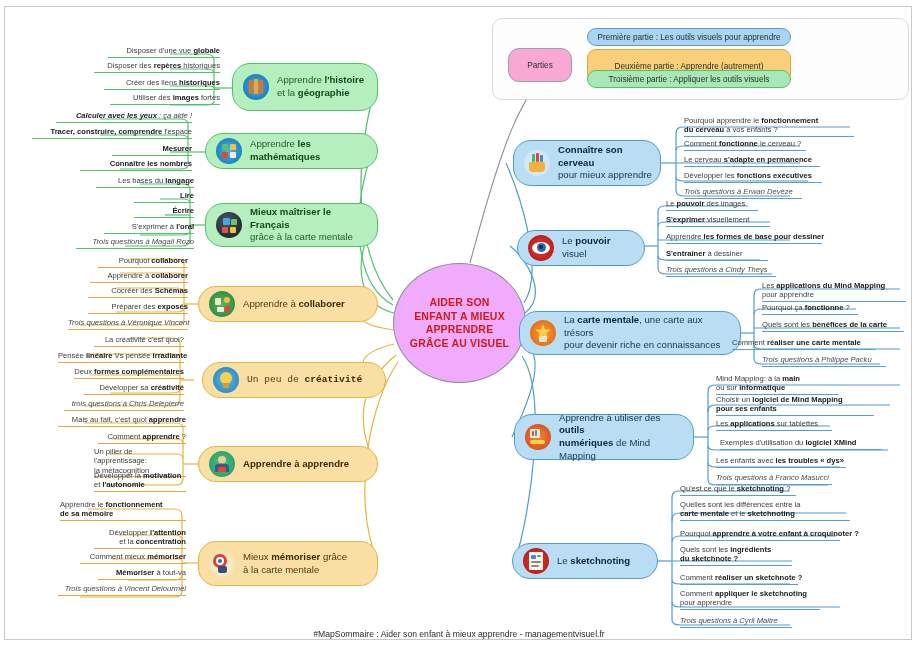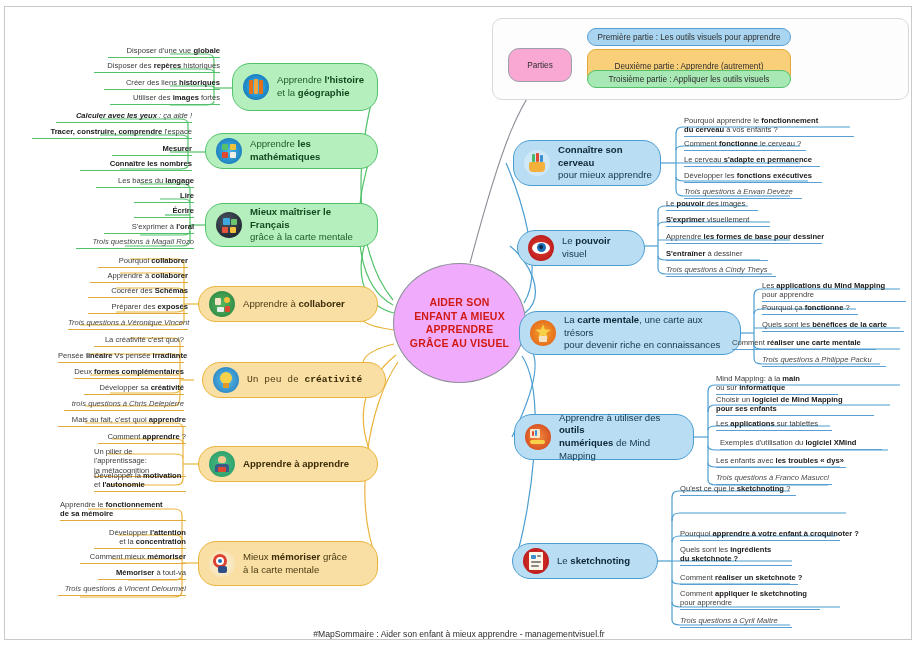--- a/index.html
+++ b/index.html
@@ -381,20 +381,21 @@
   <div class="leaf b it" style="left:762px;top:355px;width:124px;">Trois questions à Philippe Packu</div>
 
   <div class="leaf b two" style="left:716px;top:374px;width:122px;border-bottom:1px solid #5a9fd4;">Mind Mapping: à la <b>main</b><br>ou sur <b>informatique</b></div>
   <div class="leaf b two" style="left:716px;top:395px;width:158px;border-bottom:1px solid #5a9fd4;">Choisir un <b>logiciel de Mind Mapping</b><br><b>pour ses enfants</b></div>
   <div class="leaf b" style="left:716px;top:419px;width:116px;">Les <b>applications</b> sur tablettes</div>
   <div class="leaf b" style="left:720px;top:438px;width:162px;">Exemples d'utilisation du <b>logiciel XMind</b></div>
   <div class="leaf b" style="left:716px;top:456px;width:130px;">Les enfants avec <b>les troubles « dys»</b></div>
   <div class="leaf b it" style="left:716px;top:473px;width:116px;">Trois questions à Franco Masucci</div>
 
   <div class="leaf b" style="left:680px;top:484px;width:116px;">Qu'est ce que le <b>sketchnoting</b> ?</div>
+  <div class="leaf b two" style="left:680px;top:500px;width:170px;border-bottom:1px solid #5a9fd4;">Quelles sont les différences entre la<br><b>carte mentale</b> et le <b>sketchnoting</b></div>
   <div class="leaf b" style="left:680px;top:529px;width:160px;">Pourquoi <b>apprendre à votre enfant à croquinoter ?</b></div>
   <div class="leaf b two" style="left:680px;top:545px;width:112px;border-bottom:1px solid #5a9fd4;">Quels sont les <b>ingrédients</b><br><b>du sketchnote ?</b></div>
   <div class="leaf b" style="left:680px;top:573px;width:118px;">Comment <b>réaliser un sketchnote ?</b></div>
   <div class="leaf b two" style="left:680px;top:589px;width:140px;border-bottom:1px solid #5a9fd4;">Comment <b>appliquer le sketchnoting</b><br>pour apprendre</div>
   <div class="leaf b it" style="left:680px;top:616px;width:112px;">Trois questions à Cyril Maitre</div>
 
   <div class="footer">
     <span>#MapSommaire : Aider son enfant à mieux apprendre - managementvisuel.fr</span>
   </div>
 </div>

